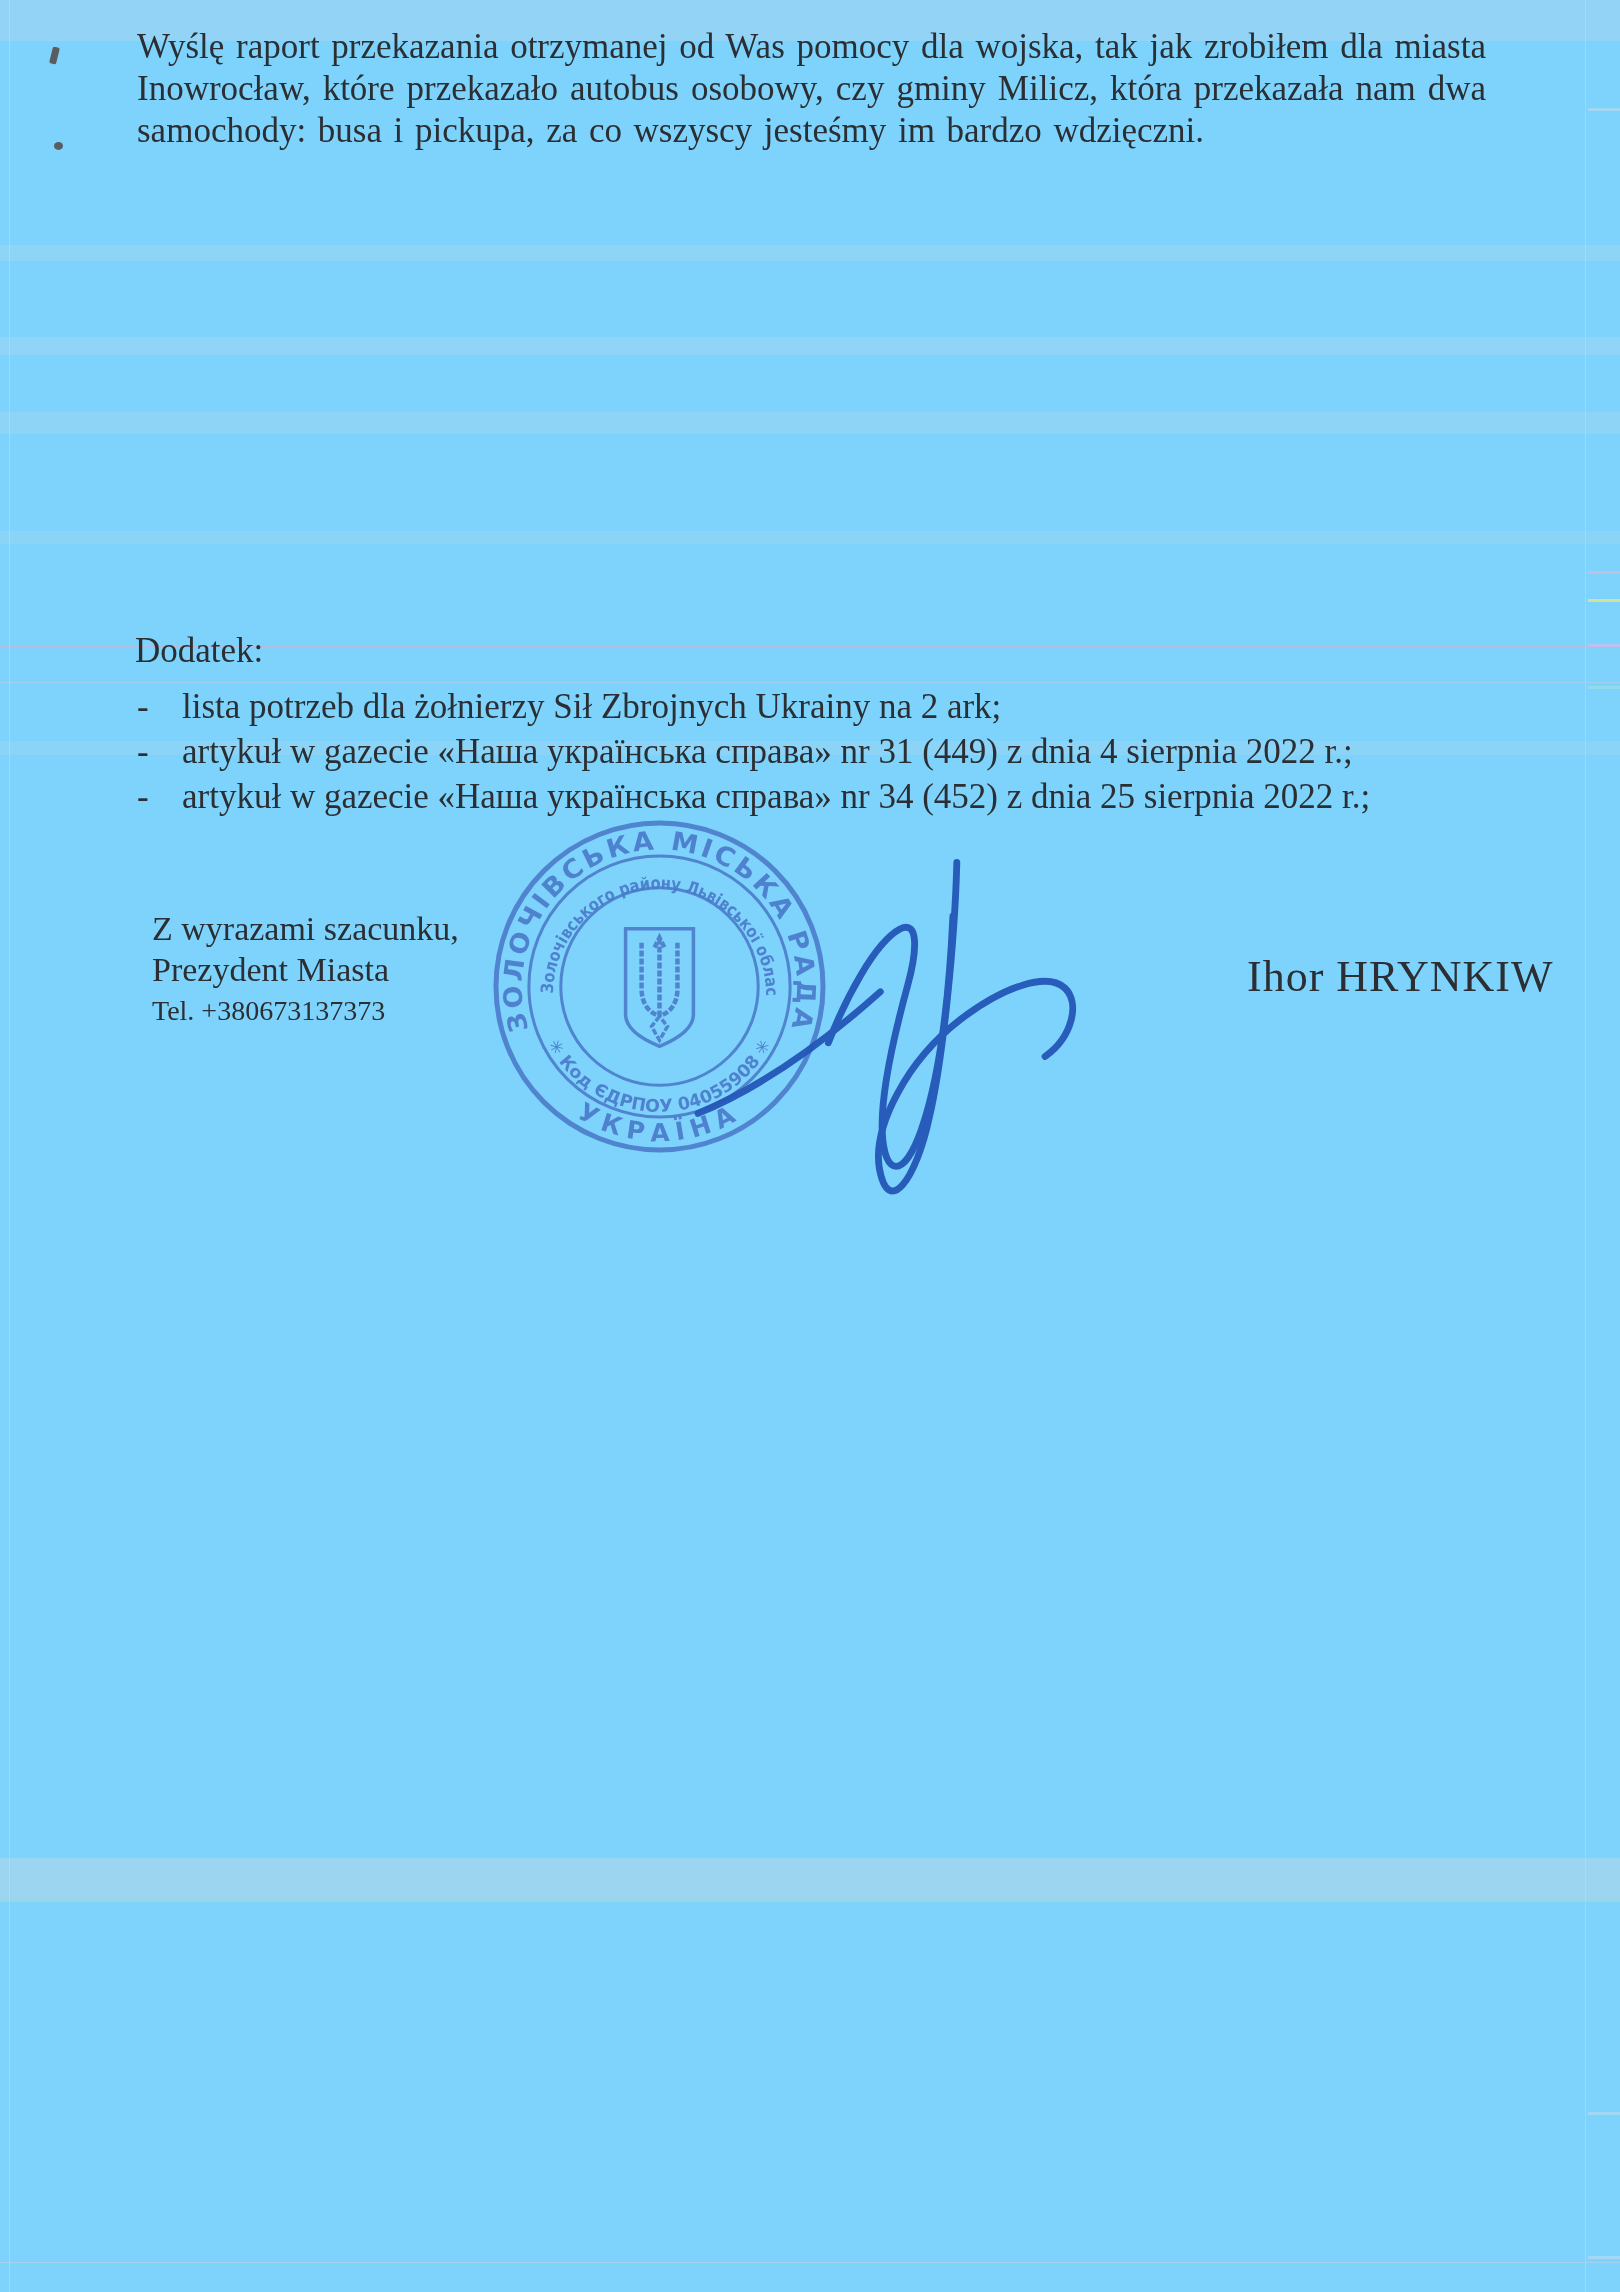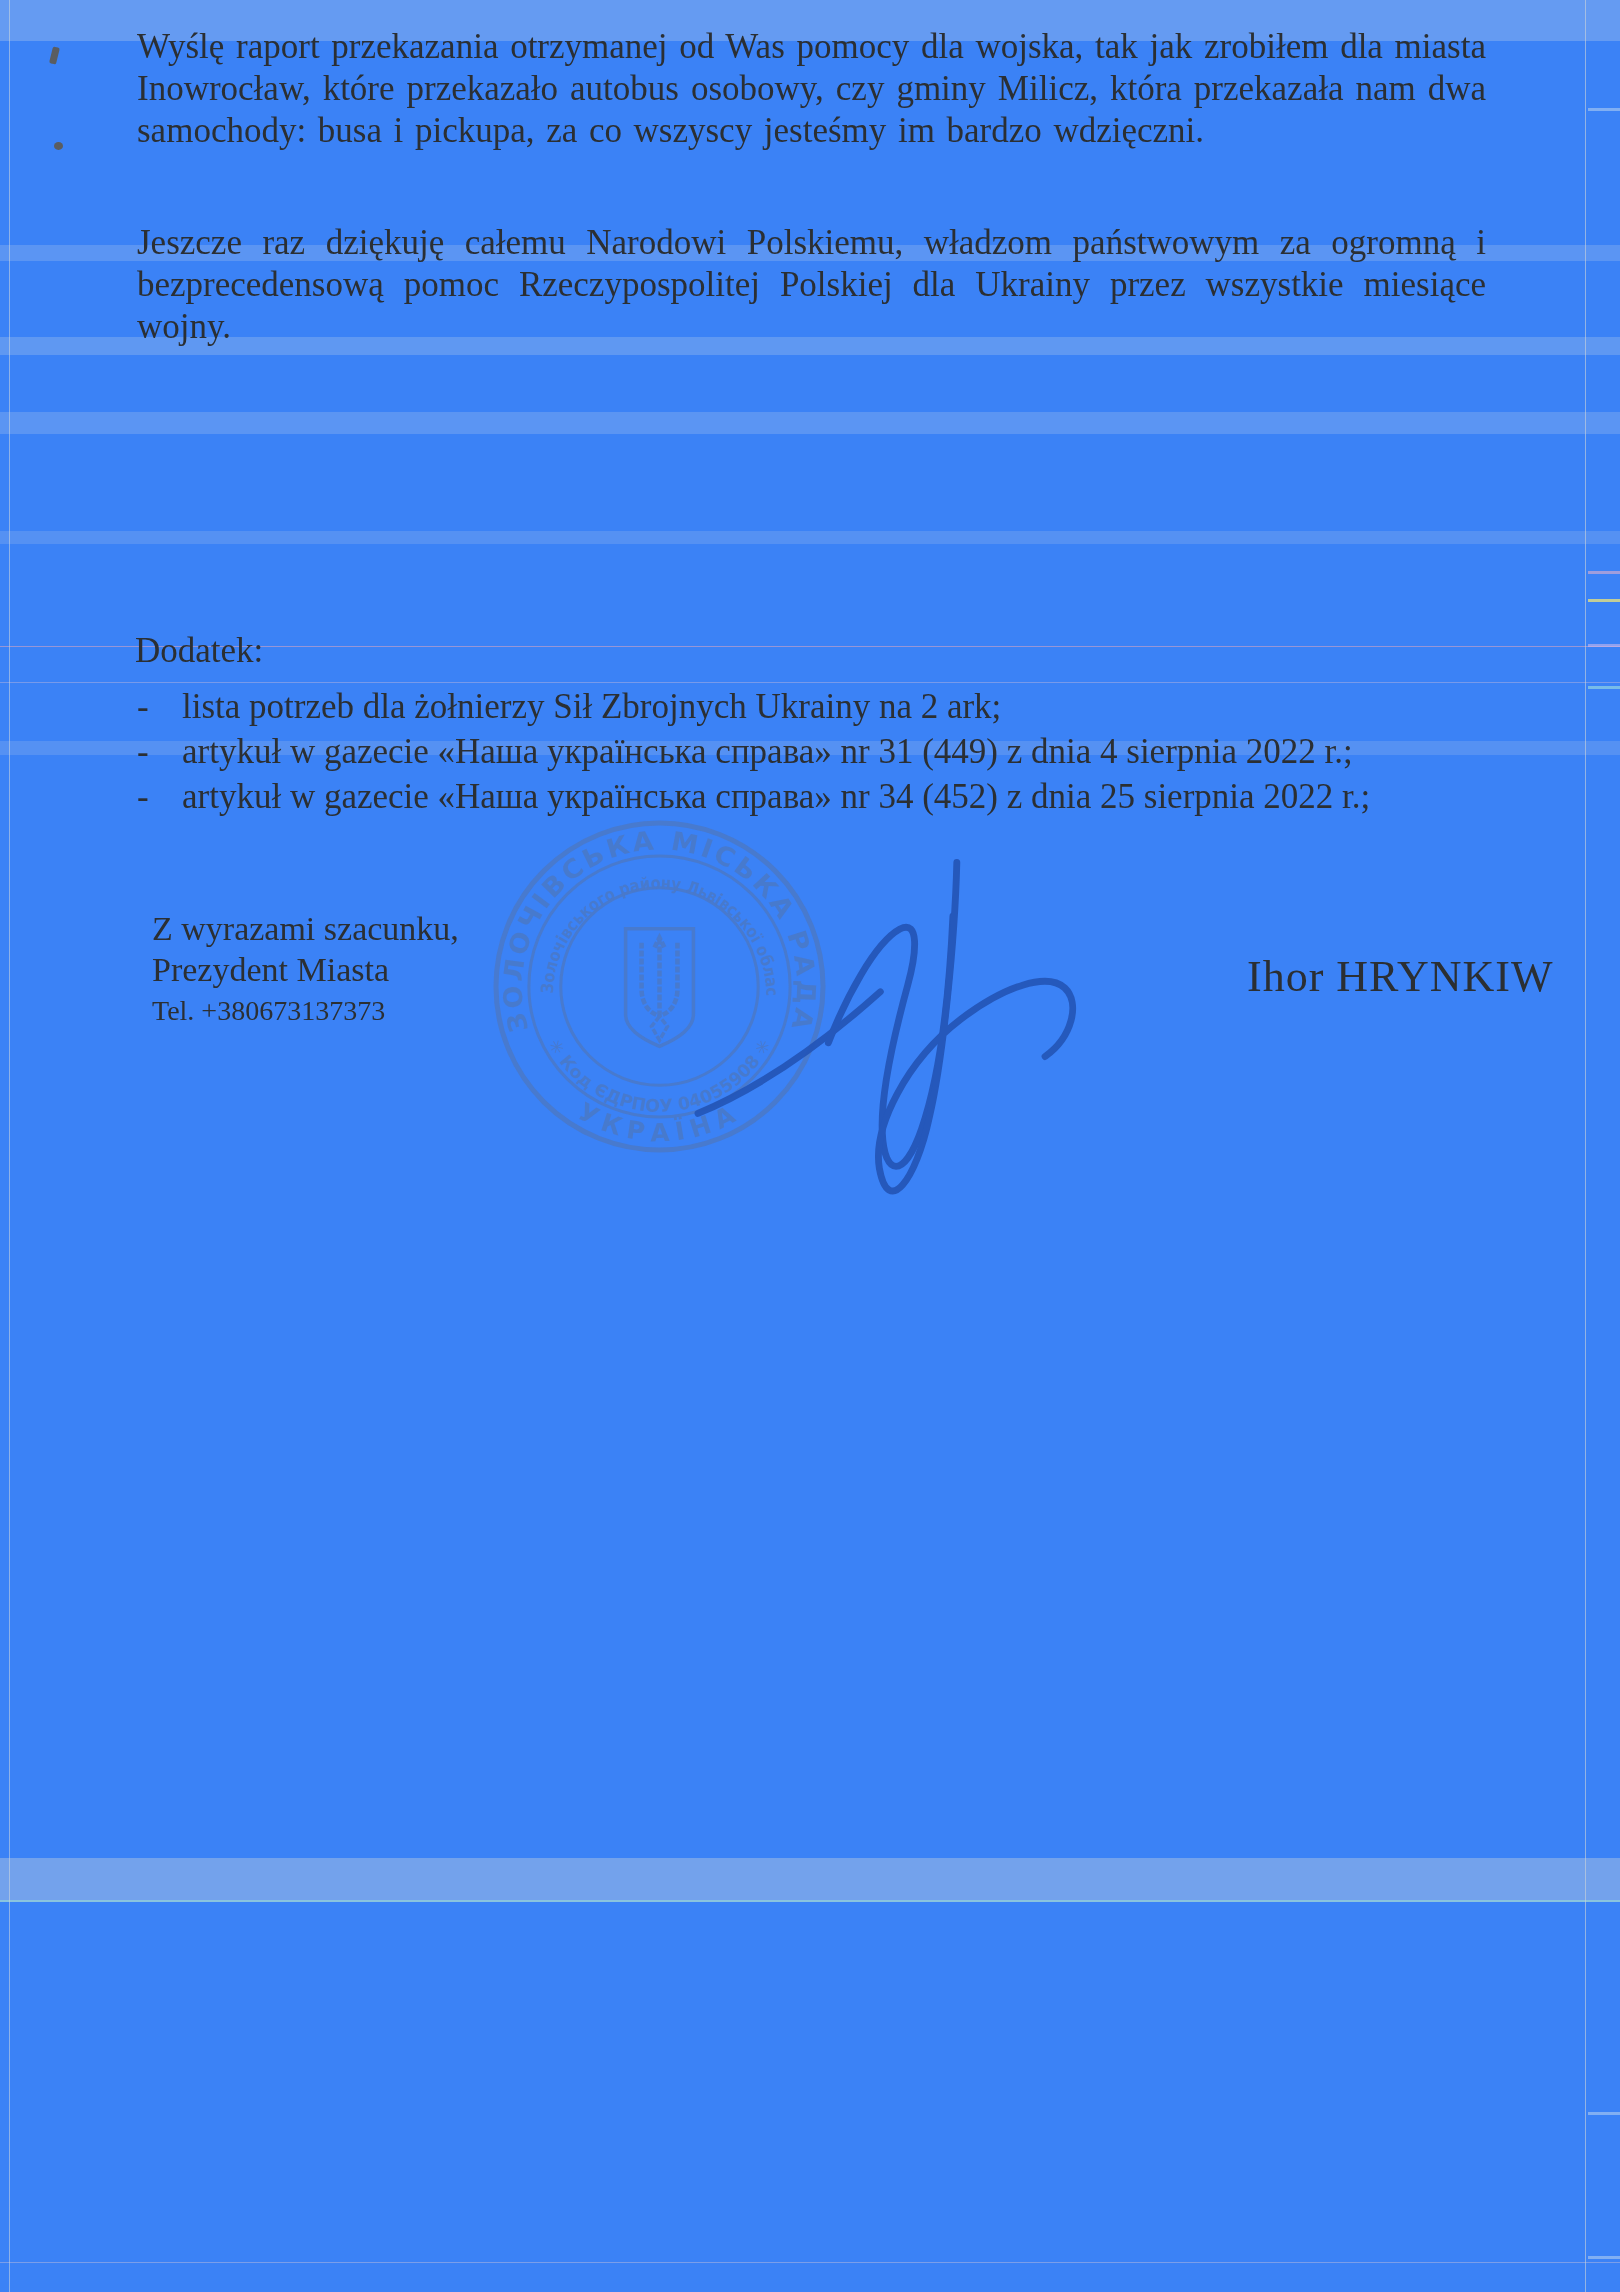--- a/index.html
+++ b/index.html
@@ -1,20 +1,20 @@
 <!DOCTYPE html>
 <html><head>
 <meta charset="utf-8">
 <style>
   html,body{margin:0;padding:0;background:#e8e8e8;}
   .page{
     position:relative;
     width:1620px;height:2293px;
     margin:0 auto;
-    background:#3b82f6;
+    background:#7dd3fc;
     overflow:hidden;
     font-family:"Liberation Serif","DejaVu Serif",serif;
     color:#2b2f33;
   }
   
   .band{position:absolute;left:0;width:100%;pointer-events:none;}
   .b1{top:0;height:41px;background:rgba(200,216,232,.30);}
   .b2{top:245px;height:15.7px;background:rgba(203,218,233,.22);}
   .b3{top:337px;height:17.6px;background:rgba(203,218,233,.25);}
   .b4{top:412px;height:21.6px;background:rgba(203,218,233,.22);}
@@ -82,21 +82,20 @@
   <div class="tick t2"></div>
   <div class="tick t3"></div>
   <div class="tick t4"></div>
   <div class="tick t5"></div>
   <div class="tick t6"></div>
   <div class="tick t7"></div>
   <div class="speck s1"></div>
   <div class="speck s2"></div>
 
   <div class="para p1">Wyślę raport przekazania otrzymanej od Was pomocy dla wojska, tak jak zrobiłem dla miasta Inowrocław, które przekazało autobus osobowy, czy gminy Milicz, która przekazała nam dwa samochody: busa i pickupa, za co wszyscy jesteśmy im bardzo wdzięczni.</div>
-  <div class="para p2">Jeszcze raz dziękuję całemu Narodowi Polskiemu, władzom państwowym za ogromną i bezprecedensową pomoc Rzeczypospolitej Polskiej dla Ukrainy przez wszystkie miesiące wojny.</div>
 
   <div class="dodatek">Dodatek:</div>
   <div class="attach-list">
     <div class="attach-item">
       <span class="dash">-</span>
       <span class="txt">lista potrzeb dla żołnierzy Sił Zbrojnych Ukrainy na 2 ark;</span>
     </div>
     <div class="attach-item">
       <span class="dash">-</span>
       <span class="txt">artykuł w gazecie «Наша українська справа» nr 31 (449) z dnia 4 sierpnia 2022 r.;</span>

